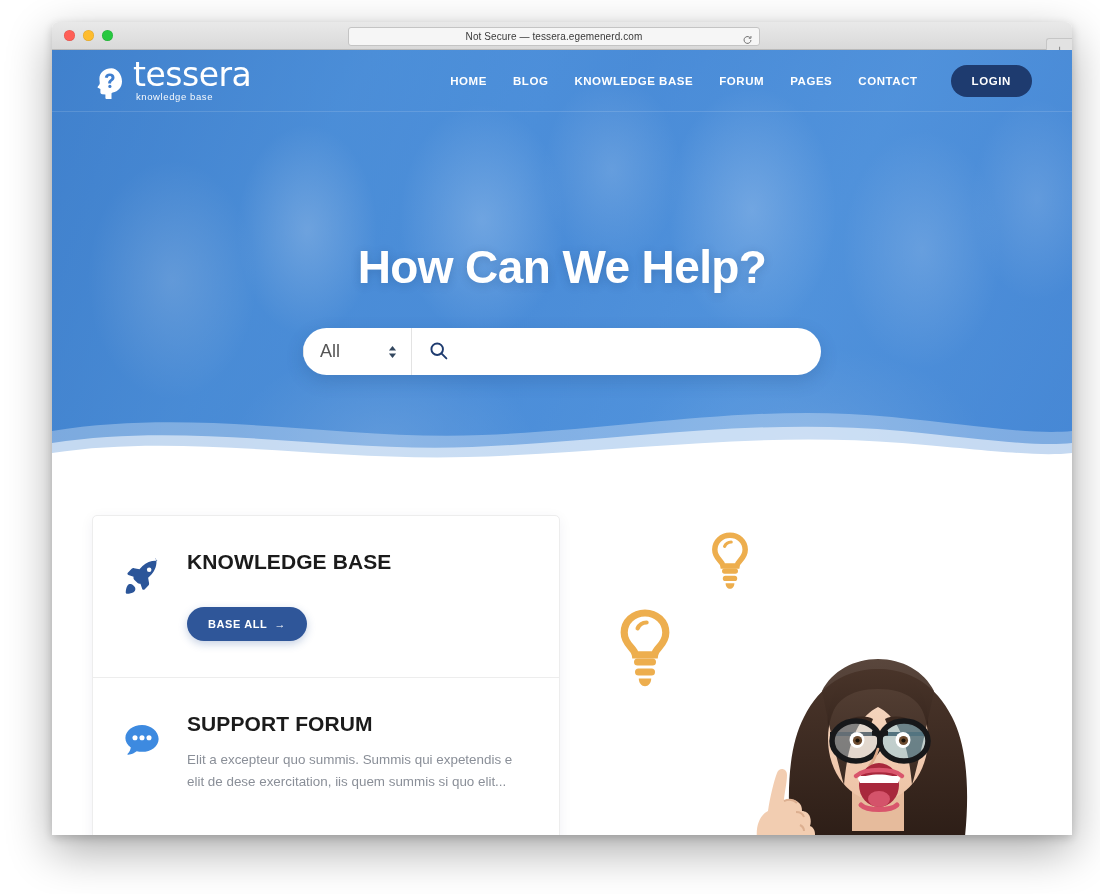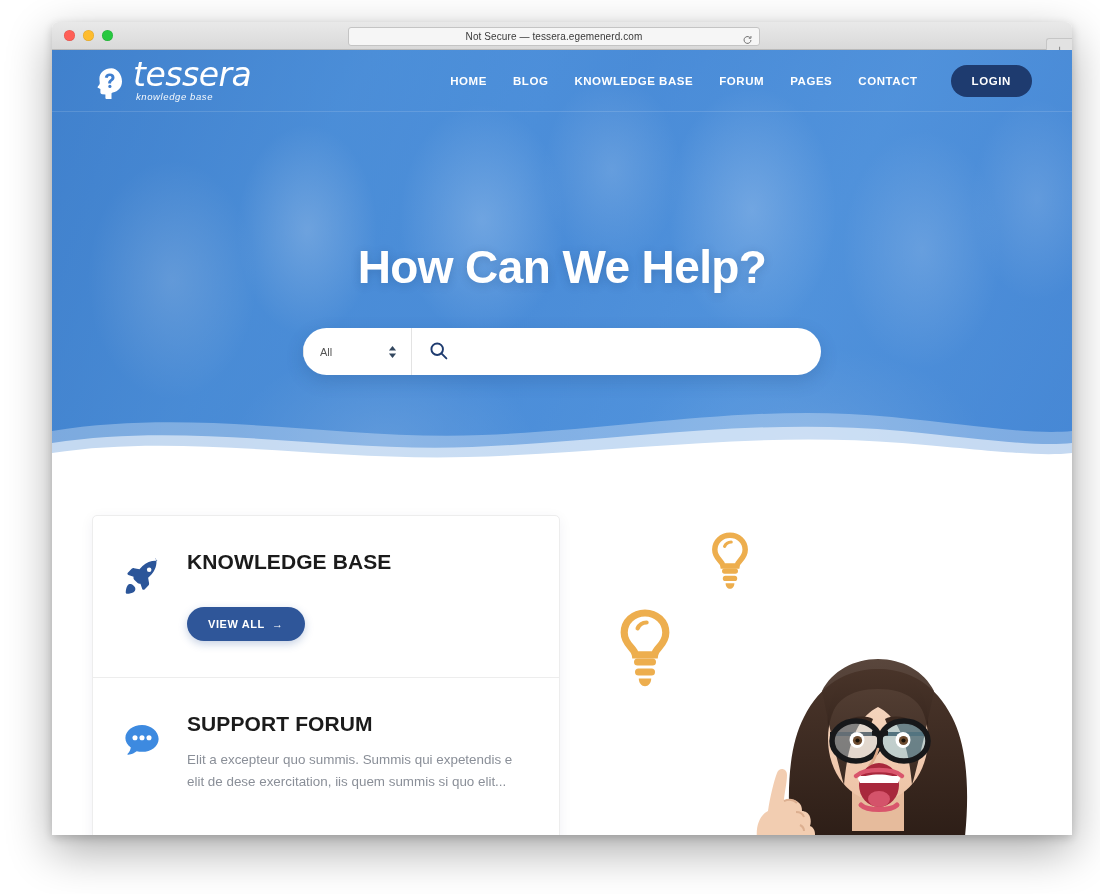--- a/index.html
+++ b/index.html
@@ -147,21 +147,21 @@
     border-bottom: 1px solid rgba(255,255,255,0.13);
   }
 
   .logo {
     display: flex;
     align-items: flex-end;
     gap: 9px;
     text-decoration: none;
   }
   .logo-mark { width: 30px; height: 34px; display: block; flex: 0 0 auto; margin-bottom: 1px; }
-  .logo-text-wrap { display: flex; flex-direction: column; line-height: 1; font-style: italic; }
+  .logo-text-wrap { display: flex; flex-direction: column; line-height: 1; }
   .logo-word {
     color: #ffffff;
     font-size: 33px;
     font-weight: 400;
     letter-spacing: -0.5px;
     line-height: 0.95;
     font-family: "DejaVu Sans", sans-serif;
   }
   .logo-sub {
     color: #ffffff;
@@ -240,21 +240,21 @@
 
   .search-cat {
     flex: 0 0 108px;
     border-left: 1px solid #e3e3e3;
     display: flex;
     align-items: center;
     justify-content: space-between;
     padding: 0 14px 0 16px;
     cursor: pointer;
   }
-  .search-cat-label { font-size: 11px; color: #555; }
+  .search-cat-label { font-size: 18px; color: #555; }
   .stepper { display: flex; flex-direction: column; gap: 2px; color: #33475f; }
 
   .search-submit {
     flex: 0 0 54px;
     border: none;
     background: #ffffff;
     border-left: 1px solid #e3e3e3;
     display: flex;
     align-items: center;
     justify-content: center;
@@ -458,21 +458,21 @@
               <div class="card-icon">
                 <svg viewBox="0 0 48 48" width="42" height="42">
                   <path fill="#2b5599" d="M41.6 5.6c-5.4-.7-12.2 1.1-17 5.9l-3.5 3.5-6.2-1.1c-1-.2-2 .1-2.7.8l-4.4 4.4c-.8.8-.5 2.2.6 2.6l6 2.1c-.3 1.1-.2 2.3.7 3.2l3.9 3.9c.9.9 2.1 1 3.2.7l2.1 6c.4 1.1 1.8 1.4 2.6.6l4.4-4.4c.7-.7 1-1.7.8-2.7l-1.1-6.2 3.5-3.5c4.8-4.8 6.6-11.6 5.9-17-.1-1-.8-1.7-1.8-1.8z"></path>
                   <circle fill="#ffffff" cx="32.2" cy="15.8" r="2.6"></circle>
                   <path fill="#2b5599" d="M13.6 33.2c-1.7-1.7-4.6-1.5-6.1.5-1.5 2-1.9 5.3-2.1 7.7-.1 1 .7 1.8 1.7 1.7 2.4-.2 5.7-.6 7.7-2.1 2-1.5 2.2-4.4.5-6.1l-1.7-1.7z"></path>
                 </svg>
               </div>
               <div class="card-body">
                 <h2 class="card-title">KNOWLEDGE BASE</h2>
                 <button class="view-all">
-                  <span>VIEW ALL</span>
+                  <span>BASE ALL</span>
                   <span>→</span>
                 </button>
               </div>
             </article>
 
             <article class="card">
               <div class="card-icon">
                 <svg viewBox="0 0 48 48" width="42" height="42">
                   <path fill="#3d8ae0" d="M24 8C13.5 8 5 14.6 5 22.8c0 4.3 2.4 8.2 6.2 10.9-.4 2.8-1.7 5.3-3.6 7.2-.5.5-.1 1.3.6 1.2 4.3-.5 7.6-2.3 9.8-4 1.9.4 3.9.6 6 .6 10.5 0 19-6.6 19-14.8S34.5 8 24 8z"></path>
                   <circle fill="#ffffff" cx="16" cy="22.6" r="2.9"></circle>

